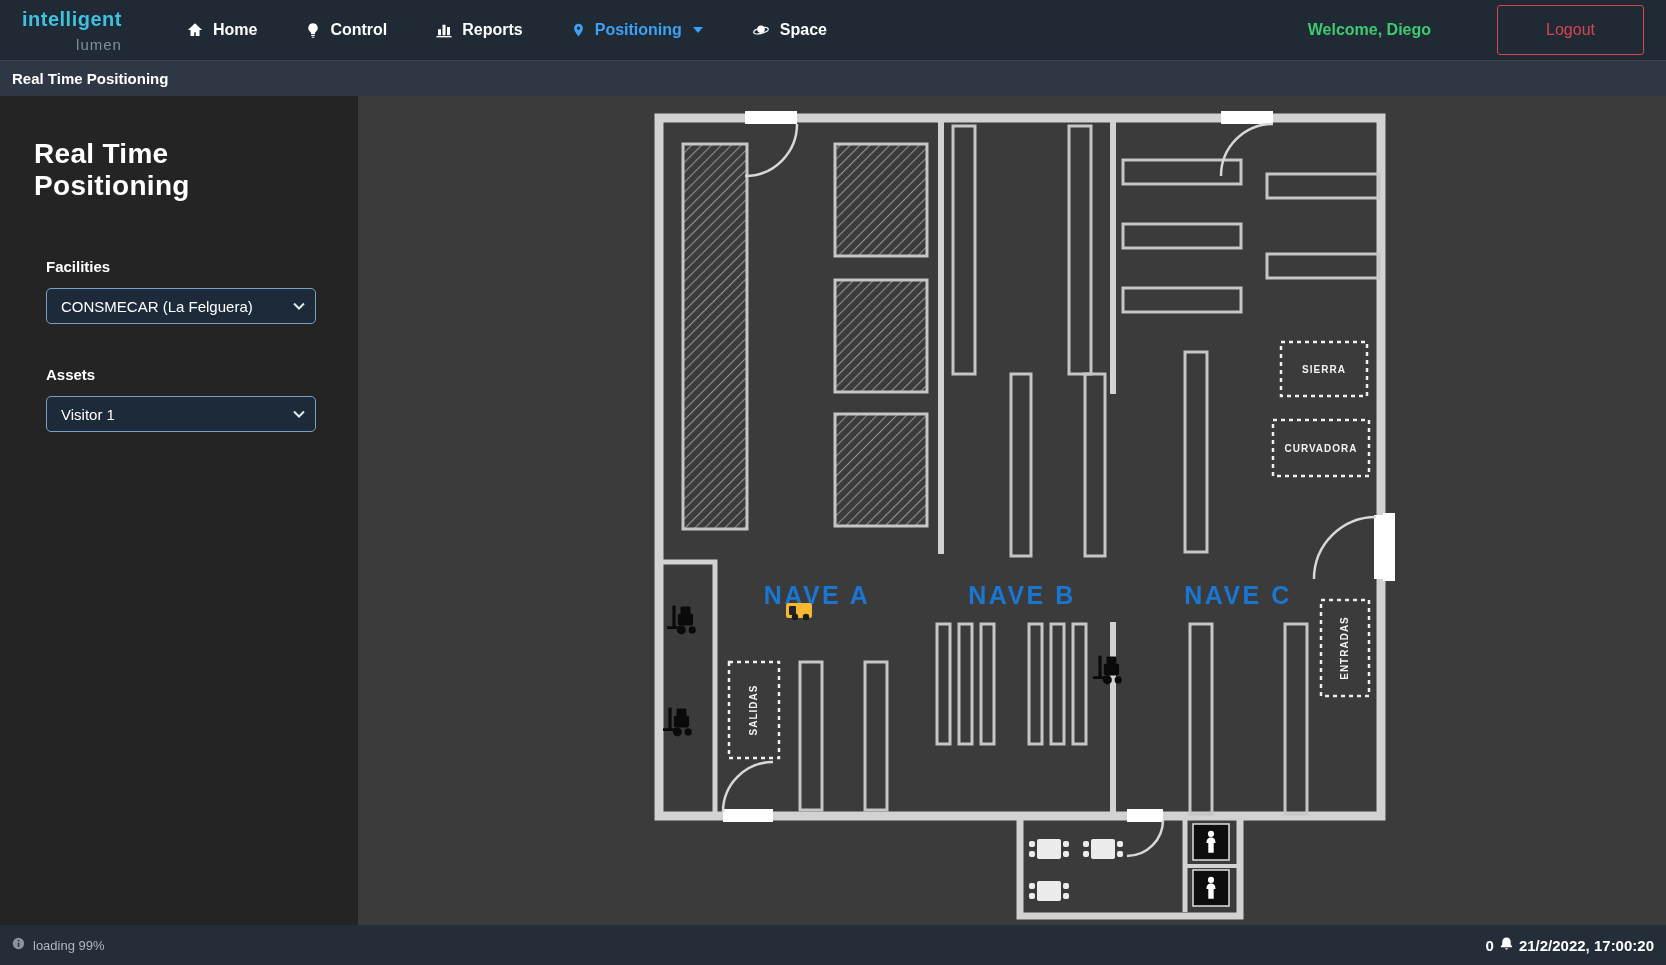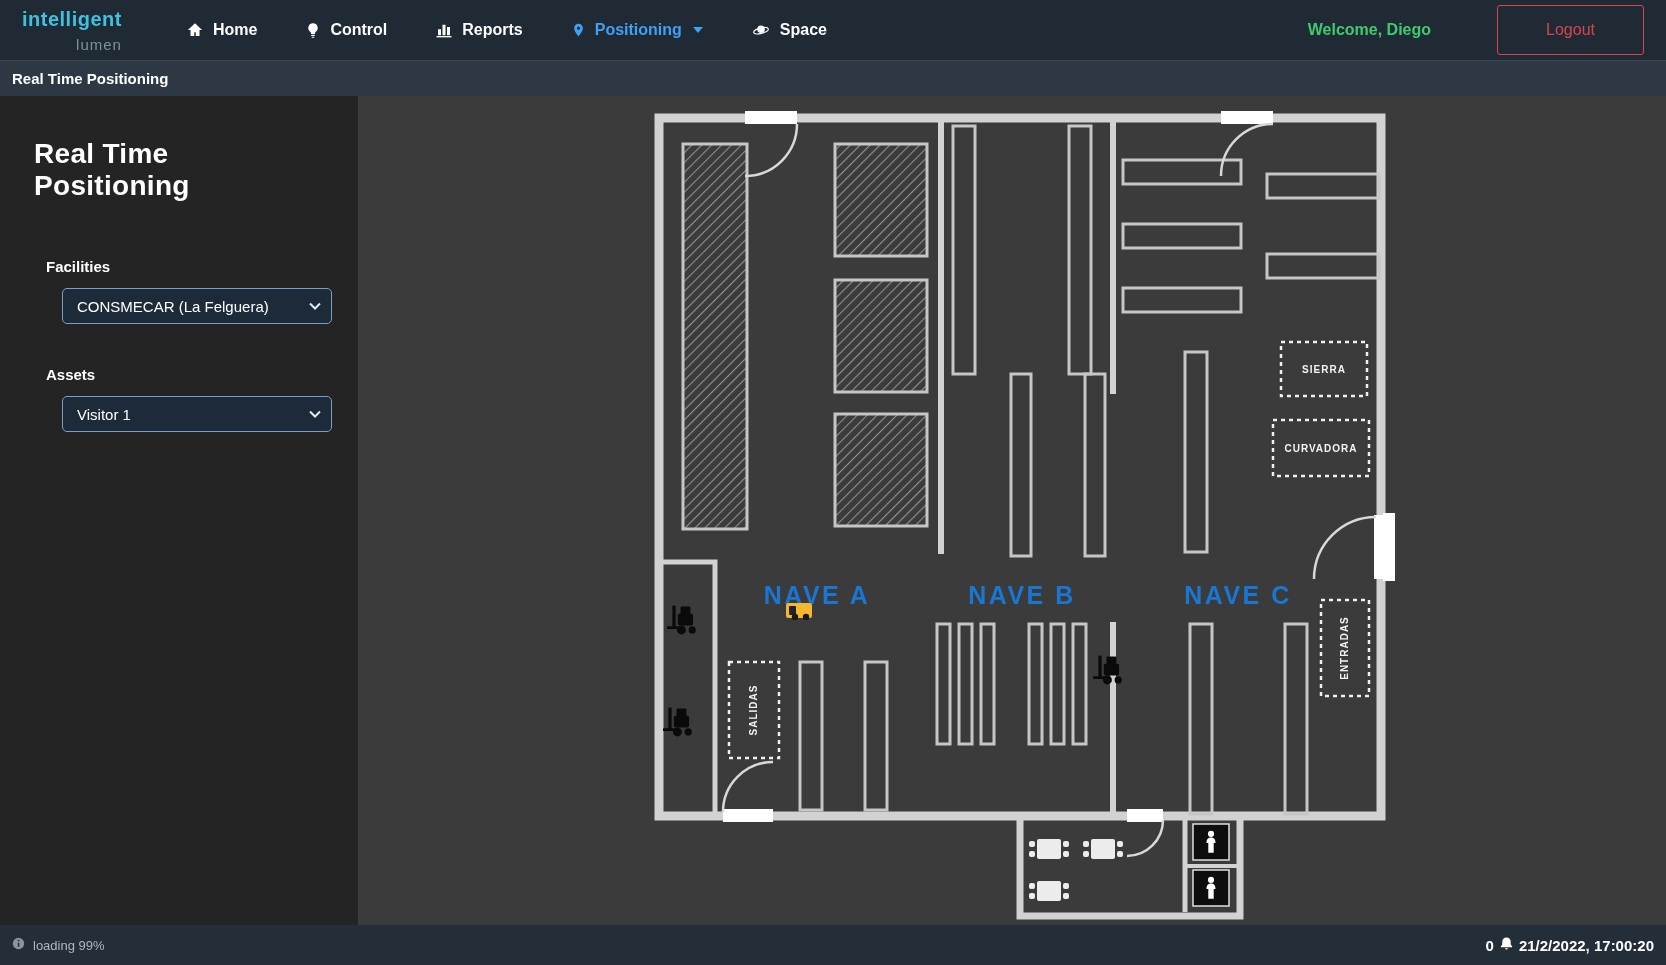--- a/index.html
+++ b/index.html
@@ -51,21 +51,21 @@
   
   .content { flex: 1 1 auto; display: flex; min-height: 0; }
   .sidebar {
     width: 358px; flex: 0 0 auto;
     background: var(--sidebar_bg, #242424);
     padding: 42px 36px 0 34px;
   }
   .sidebar h1 { color: #fff; font-size: 28px; font-weight: bold; letter-spacing: .3px; margin-bottom: 56px; }
   .field { margin-bottom: 42px; }
   .field label { display: block; color: #fff; font-size: 15px; font-weight: bold; margin-bottom: 13px; padding-left: 12px; }
-  .select-wrap { position: relative; width: 270px; margin-left: 28px; }
+  .select-wrap { position: relative; width: 270px; margin-left: 12px; }
   .select-wrap select {
     width: 100%; height: 36px;
     background: #1c2a3a; color: #fff;
     border: 1px solid #7aa0c4; border-radius: 5px;
     padding: 0 32px 0 14px; font-size: 15px; font-family: inherit;
     appearance: none; -webkit-appearance: none; cursor: pointer;
   }
   .chev { position: absolute; right: 11px; top: 50%; transform: translateY(-50%); pointer-events: none; display: flex; }
 
   .map-panel { flex: 1 1 auto; position: relative; background: var(--map_bg, #3b3b3b); overflow: hidden; }

